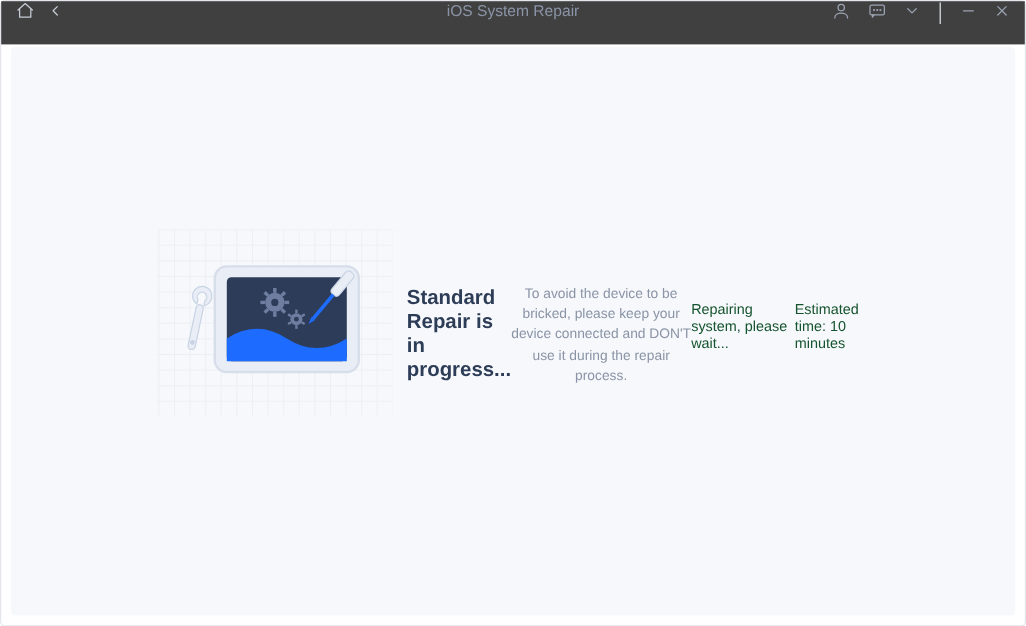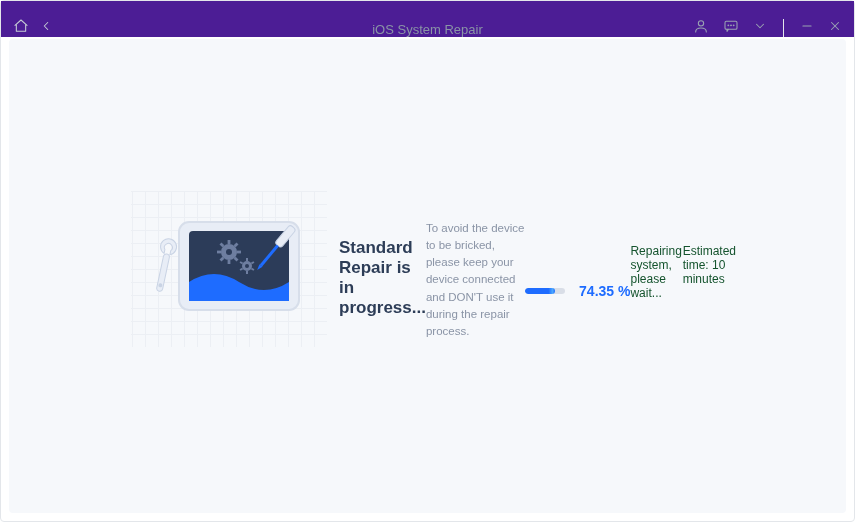--- a/index.html
+++ b/index.html
@@ -15,25 +15,25 @@
     height: 522px;
     border: 1px solid #e3e6ea;
     border-radius: 4px;
     background: #fff;
     display: flex;
     flex-direction: column;
   }
   .titlebar {
     height: 36px;
     display: flex;
-    align-items: flex-end;
+    align-items: flex-start;
     padding: 0 12px;
     font-size: 13px;
     color: #8a94a6;
-    background: #4c1d95;
+    background: #404040;
     position: relative;
   }
   .titlebar .left-icons { display: flex; gap: 10px; align-items: center; }
   .titlebar .left-icons .icon { color: #c5cbd5; cursor: pointer; }
   .titlebar .title {
     position: absolute;
     left: 50%;
     transform: translateX(-50%);
     color: #8a94a6;
   }
@@ -79,20 +79,21 @@
   .heading {
     margin-top: 22px;
     font-size: 17px;
     font-weight: 700;
     color: #2d3d57;
   }
   .subtext {
     margin-top: 26px;
     font-size: 11.5px;
     color: #8a94a6;
+    text-align: center;
     line-height: 1.5;
     max-width: 520px;
   }
   .progress-row {
     margin-top: 48px;
     width: 100%;
     display: flex;
     align-items: center;
     gap: 14px;
   }
@@ -249,25 +250,19 @@
           <rect x="-3" y="0" width="6" height="38" rx="3" fill="#e8edf6" stroke="#c9d3e4"></rect>
           <path d="M-3 0 a8 8 0 1 1 6 0 l0 -4 a4 4 0 1 0 -6 0 Z" fill="#e8edf6" stroke="#c9d3e4"></path>
           <circle cx="0" cy="32" r="2" fill="#c9d3e4"></circle>
         </g>
       </svg>
     </div>
 
     <div class="heading">Standard Repair is in progress...</div>
     <div class="subtext">To avoid the device to be bricked, please keep your device connected and DON'T use it during the repair process.</div>
 
-    <div class="progress-row">
-      <div class="track">
-        <div class="bar" style="width:74.35%"></div>
-      </div>
-      <div class="percent">74.35 %</div>
-    </div>
 
     <div class="status-row">
       <span>Repairing system, please wait...</span>
       <span>Estimated time: 10 minutes</span>
     </div>
   </div>
 </div>
 
 </body></html>

